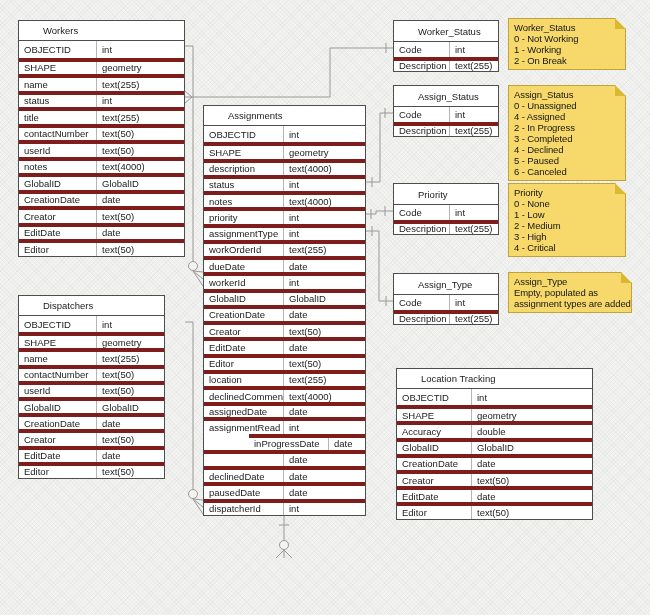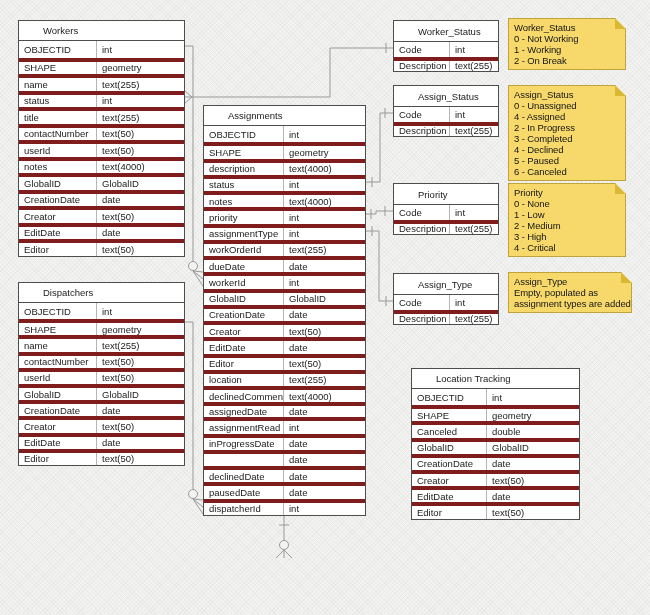--- a/index.html
+++ b/index.html
@@ -129,21 +129,21 @@
         </div>
         <div class="trow" style="height: 16.5px;">
           <div class="cname" style="width: 77px;">EditDate</div>
           <div class="ctype">date</div>
         </div>
         <div class="trow" style="height: 16.5px;">
           <div class="cname" style="width: 77px;">Editor</div>
           <div class="ctype">text(50)</div>
         </div>
       </div>
-      <div class="tbl" style="left: 18px; top: 282px; width: 167px;">
+      <div class="tbl" style="left: 18px; top: 295px; width: 147px;">
         <div class="thead" style="height: 20px;">
           <span>Dispatchers</span>
         </div>
         <div class="trow" style="height: 16.2px;">
           <div class="cname" style="width: 77px;">OBJECTID</div>
           <div class="ctype">int</div>
         </div>
         <div class="trow" style="height: 16.2px;">
           <div class="cname" style="width: 77px;">SHAPE</div>
           <div class="ctype">geometry</div>
@@ -254,21 +254,21 @@
           <div class="ctype">text(4000)</div>
         </div>
         <div class="trow" style="height: 15px;">
           <div class="cname" style="width: 79px;">assignedDate</div>
           <div class="ctype">date</div>
         </div>
         <div class="trow" style="height: 16.25px;">
           <div class="cname" style="width: 79px;">assignmentRead</div>
           <div class="ctype">int</div>
         </div>
-        <div class="trow" style="height: 16.25px;">
+        <div class="trow" style="height: 16.25px; margin-left: 45px;">
           <div class="cname" style="width: 79px;">inProgressDate</div>
           <div class="ctype">date</div>
         </div>
         <div class="trow" style="height: 16.25px;">
           <div class="cname" style="width: 79px; margin-top: 33px;">completedDate</div>
           <div class="ctype">date</div>
         </div>
         <div class="trow" style="height: 16.25px;">
           <div class="cname" style="width: 79px;">declinedDate</div>
           <div class="ctype">date</div>
@@ -327,34 +327,34 @@
         </div>
         <div class="trow" style="height: 14.5px;">
           <div class="cname" style="width: 55px;">Code</div>
           <div class="ctype">int</div>
         </div>
         <div class="trow" style="height: 14.5px;">
           <div class="cname" style="width: 55px;">Description</div>
           <div class="ctype">text(255)</div>
         </div>
       </div>
-      <div class="tbl" style="left: 396px; top: 368px; width: 169px; margin-left: 15px;">
+      <div class="tbl" style="left: 396px; top: 368px; width: 197px;">
         <div class="thead" style="height: 20px;">
           <span>Location Tracking</span>
         </div>
         <div class="trow" style="height: 16.2px;">
           <div class="cname" style="width: 74px;">OBJECTID</div>
           <div class="ctype">int</div>
         </div>
         <div class="trow" style="height: 16.2px;">
           <div class="cname" style="width: 74px;">SHAPE</div>
           <div class="ctype">geometry</div>
         </div>
         <div class="trow" style="height: 16.2px;">
-          <div class="cname" style="width: 74px;">Canceled</div>
+          <div class="cname" style="width: 74px;">Accuracy</div>
           <div class="ctype">double</div>
         </div>
         <div class="trow" style="height: 16.2px;">
           <div class="cname" style="width: 74px;">GlobalID</div>
           <div class="ctype">GlobalID</div>
         </div>
         <div class="trow" style="height: 16.2px;">
           <div class="cname" style="width: 74px;">CreationDate</div>
           <div class="ctype">date</div>
         </div>

